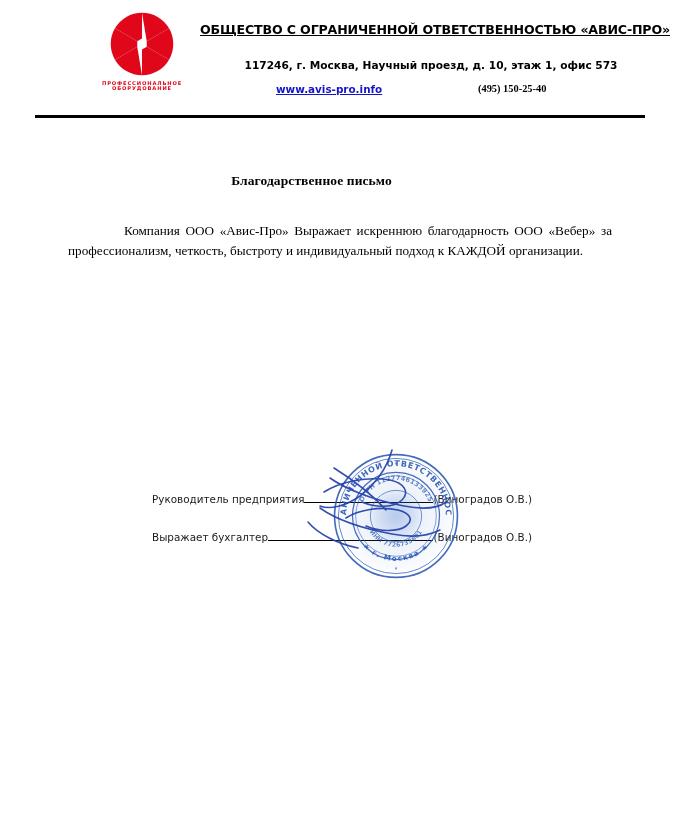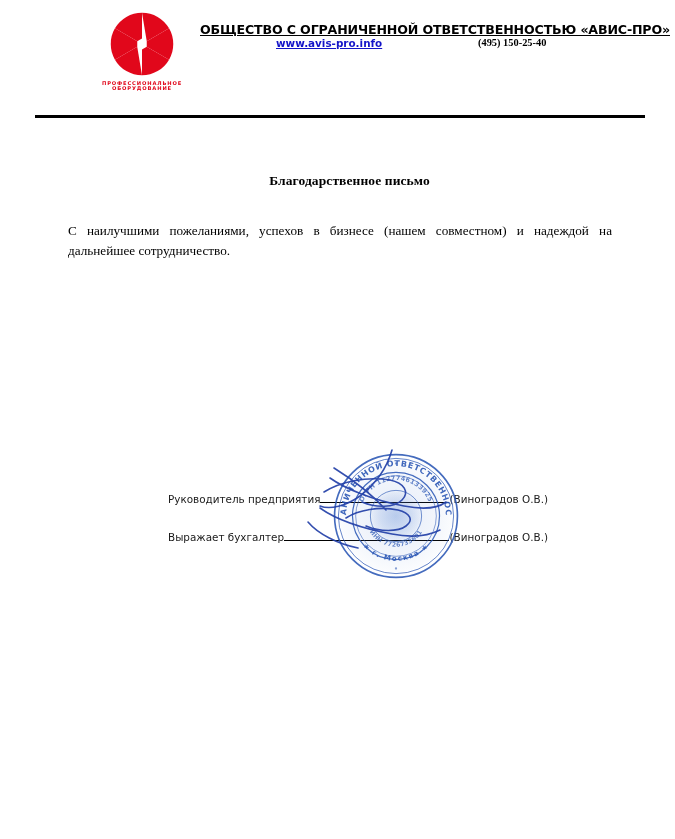--- a/index.html
+++ b/index.html
@@ -73,20 +73,21 @@
     line-height: 1.2;
   }
   .head-address {
     font-family: "DejaVu Sans", sans-serif;
     font-weight: bold;
     font-size: 10.6px;
     margin-top: 22px;
     white-space: nowrap;
   }
   .head-contact {
+    margin-top: 12px;
     position: relative;
     height: 16px;
   }
   .head-site {
     position: absolute;
     left: 76px;
     top: 0;
     font-family: "DejaVu Sans", sans-serif;
     font-weight: bold;
     font-size: 10.4px;
@@ -117,21 +118,20 @@
   .doc-title {
     position: absolute;
     left: 0;
     top: 173px;
     width: 623px;
     text-align: center;
     font-family: "Liberation Serif", serif;
     font-weight: bold;
     font-size: 13.5px;
     letter-spacing: 0.1px;
-    margin-left: 38px;
   }
 
   .body-text {
     position: absolute;
     left: 68px;
     top: 221px;
     width: 544px;
     font-family: "Liberation Serif", serif;
     font-size: 13.2px;
     line-height: 19.5px;
@@ -140,21 +140,21 @@
   .para {
     margin: 0 0 14px 0;
   }
   .para.indent {
     text-indent: 56px;
   }
 
   
   .sign-area {
     position: absolute;
-    left: 16px;
+    left: 0;
     top: 440px;
     width: 617px;
     height: 170px;
   }
   .sign-row {
     position: absolute;
     left: 152px;
     width: 380px;
     height: 18px;
     display: flex;
@@ -207,33 +207,34 @@
         <path d="M50 96 A46 46 0 0 1 10.2 73 L43 54 Z"></path>
         <path d="M10.2 73 A46 46 0 0 1 10.2 27 L43 46 L43 54 Z"></path>
         <path d="M10.2 27 A46 46 0 0 1 50 4 L50 42 L43 46 Z"></path>
       </g>
     </svg>
     <div class="logo-tag">ПРОФЕССИОНАЛЬНОЕ ОБОРУДОВАНИЕ</div>
   </div>
 
   <div class="head-lines">
     <div class="head-company">ОБЩЕСТВО С ОГРАНИЧЕННОЙ ОТВЕТСТВЕННОСТЬЮ «АВИС-ПРО»</div>
+    <div class="head-address">117246, г. Москва, Научный проезд, д. 10, этаж 1, офис 573</div>
     <div class="head-contact">
       <a class="head-site" href="#">www.avis-pro.info</a>
       <span class="head-phone">(495) 150-25-40</span>
     </div>
   </div>
 
   <div class="head-rule"></div>
 </div>
 
 <div class="doc-title">Благодарственное письмо</div>
 
 <div class="body-text">
-  <p class="para">С наилучшими пожеланиями, успехов в бизнесе (нашем совместном) и надеждой на дальнейшее сотрудничество.</p>
+  <p class="para indent">Компания ООО «Авис-Про» Выражает искреннюю благодарность ООО «Вебер» за профессионализм, четкость, быстроту и индивидуальный подход к КАЖДОЙ организации.</p>
 </div>
 
 <div class="sign-area">
 
   <div class="sign-row r1">
     <span class="sign-role">Руководитель предприятия</span>
     <span class="sign-line"></span>
     <span class="sign-name">(Виноградов О.В.)</span>
   </div>
 

